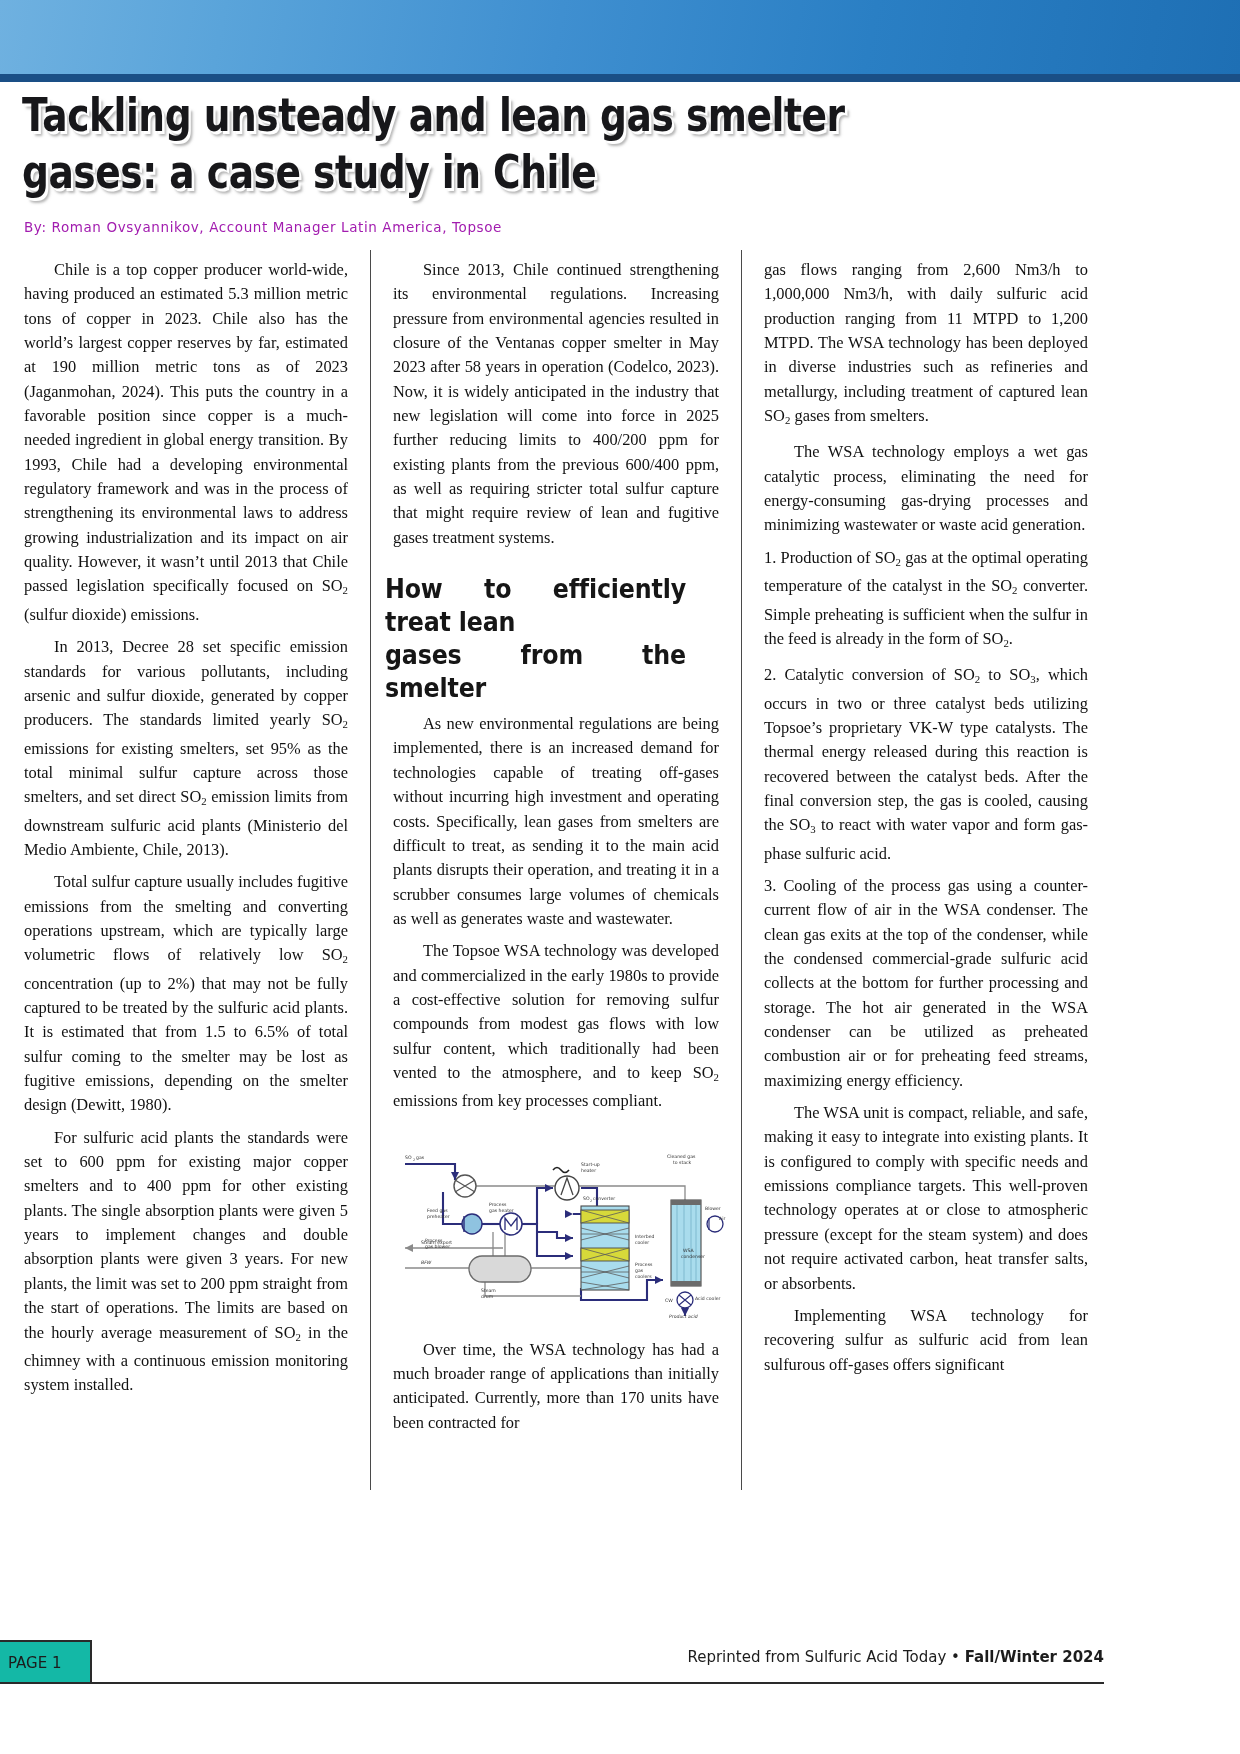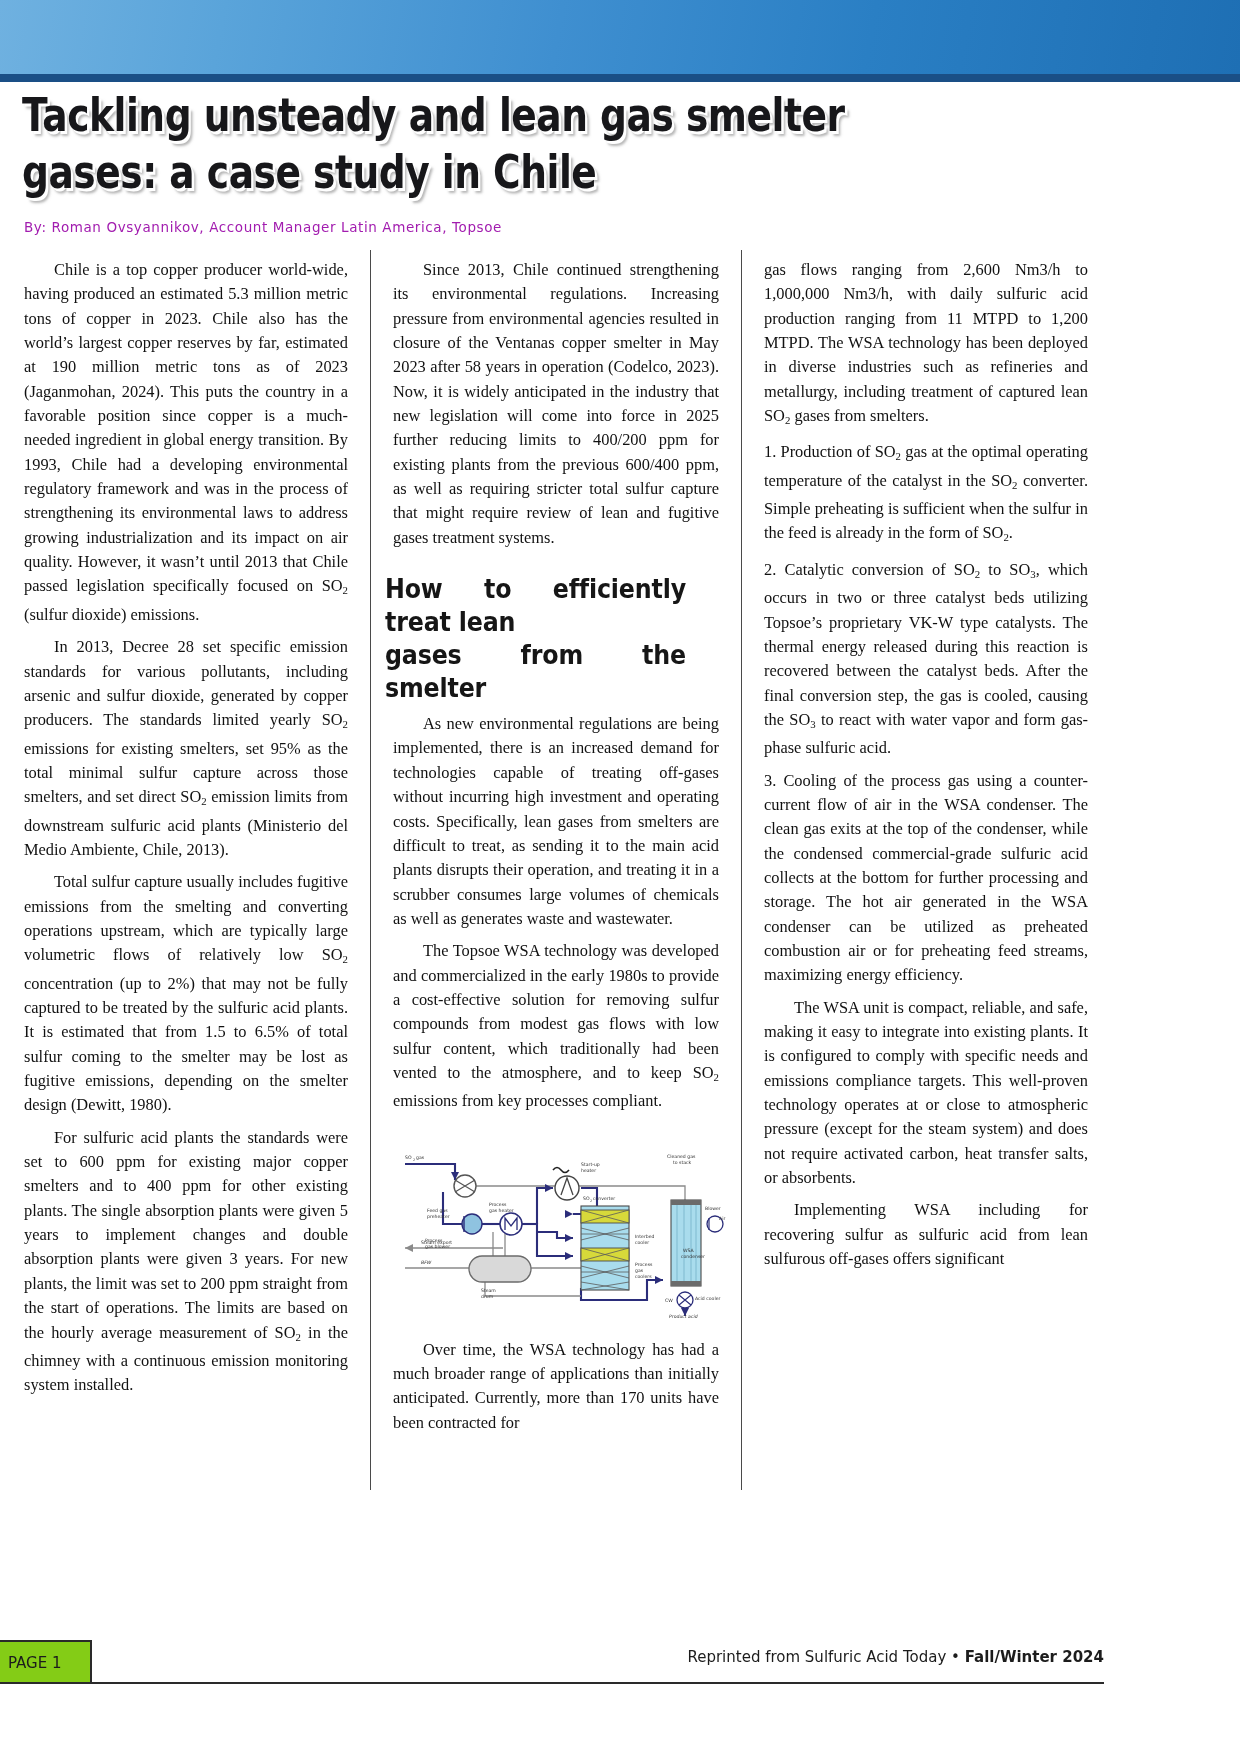--- a/index.html
+++ b/index.html
@@ -91,21 +91,21 @@
   
   #footer{
     position:absolute;left:0;top:1682px;width:1240px;height:72px;
   }
   #footer-rule{
     position:absolute;left:0;top:0;width:1104px;height:2px;background:#2a2a2a;
   }
   #page-tab{
     position:absolute;left:0;top:-42px;width:92px;height:44px;
     border:2px solid #2a2a2a;border-left:none;
-    background:#84cc16;
+    background:#14b8a6;
     box-sizing:border-box;
   }
   #page-tab span{
     position:absolute;left:8px;top:12px;
     font-family:"DejaVu Sans",sans-serif;
     font-size:15px;color:#1c1c1c;
     white-space:nowrap;
   }
   #footer-credit{
     position:absolute;right:136px;top:-34px;
@@ -287,25 +287,26 @@
       </svg>
     </div>
 
     <p>Over time, the WSA technology has had a much broader range of applications than initially anticipated. Currently, more than 170 units have been contracted for</p>
   </div>
 
   <div class="coldiv"></div>
 
   <div class="col">
     <p class="noind"><span>gas flows ranging from 2,600 Nm3/h to 1,000,000 Nm3/h, with daily sulfuric acid production ranging from 11 MTPD to 1,200 MTPD. The WSA technology has been deployed in diverse industries such as refineries and metallurgy, including treatment of captured lean SO</span><sub>2</sub><span> gases from smelters.</span></p>
+    <p>The WSA technology employs a wet gas catalytic process, eliminating the need for energy-consuming gas-drying processes and minimizing wastewater or waste acid generation.</p>
     <p class="noind"><span>1. Production of SO</span><sub>2</sub><span> gas at the optimal operating temperature of the catalyst in the SO</span><sub>2</sub><span> converter. Simple preheating is sufficient when the sulfur in the feed is already in the form of SO</span><sub>2</sub><span>.</span></p>
     <p class="noind"><span>2. Catalytic conversion of SO</span><sub>2</sub><span> to SO</span><sub>3</sub><span>, which occurs in two or three catalyst beds utilizing Topsoe’s proprietary VK-W type catalysts. The thermal energy released during this reaction is recovered between the catalyst beds. After the final conversion step, the gas is cooled, causing the SO</span><sub>3</sub><span> to react with water vapor and form gas-phase sulfuric acid.</span></p>
     <p class="noind">3. Cooling of the process gas using a counter-current flow of air in the WSA condenser. The clean gas exits at the top of the condenser, while the condensed commercial-grade sulfuric acid collects at the bottom for further processing and storage. The hot air generated in the WSA condenser can be utilized as preheated combustion air or for preheating feed streams, maximizing energy efficiency.</p>
     <p>The WSA unit is compact, reliable, and safe, making it easy to integrate into existing plants. It is configured to comply with specific needs and emissions compliance targets. This well-proven technology operates at or close to atmospheric pressure (except for the steam system) and does not require activated carbon, heat transfer salts, or absorbents.</p>
-    <p>Implementing WSA including for recovering sulfur as sulfuric acid from lean sulfurous off-gases offers significant</p>
+    <p>Implementing WSA technology for recovering sulfur as sulfuric acid from lean sulfurous off-gases offers significant</p>
   </div>
 </div>
 
 <div id="footer">
   <div id="footer-rule"></div>
   <div id="page-tab">
     <span>PAGE 1</span>
   </div>
   <div id="footer-credit"><span>Reprinted from Sulfuric Acid Today • </span><b>Fall/Winter 2024</b></div>
 </div>

